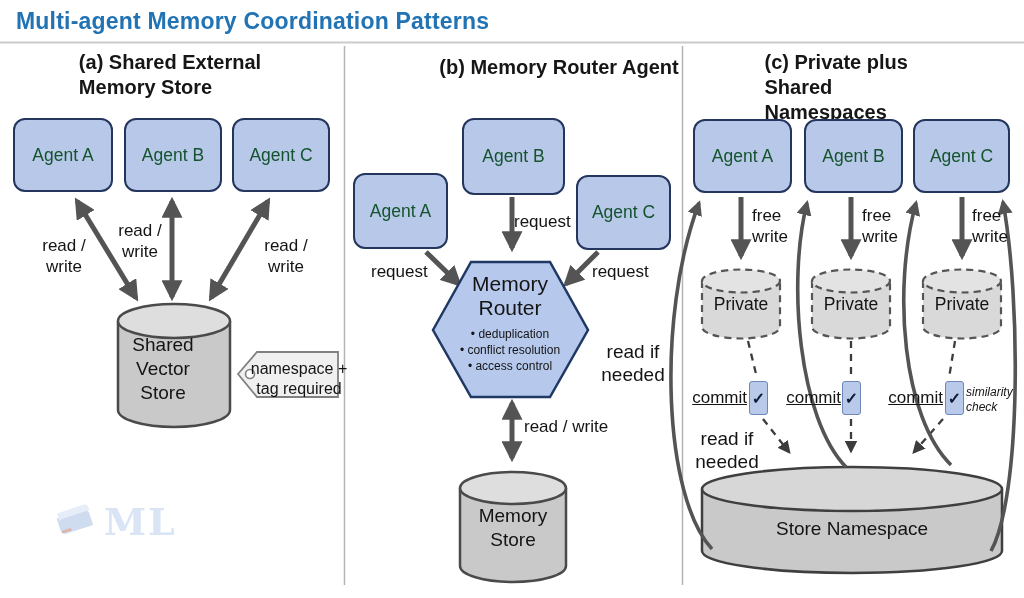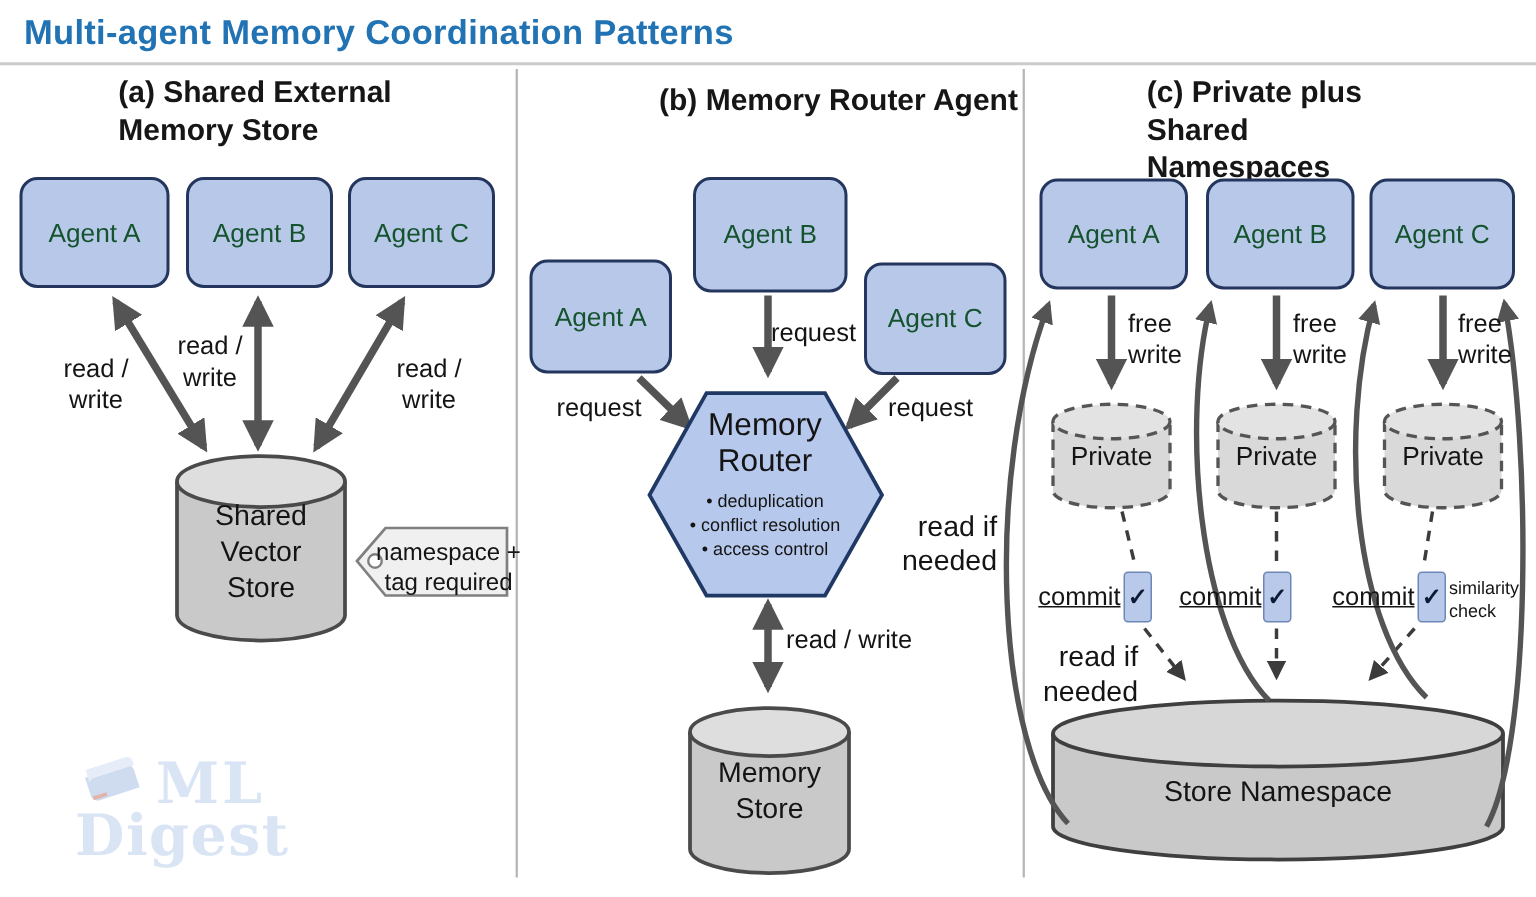--- a/index.html
+++ b/index.html
@@ -30,21 +30,21 @@
   .store-text{font-size:19px;line-height:1.26;}
   .tag-text{font-size:16px;line-height:1.25;}
   .small2{font-size:12px;line-height:1.28;text-align:left;}
   .commit{width:77px;text-align:right;text-decoration:underline;}
   .checkbox{
     position:absolute;width:19px;height:34px;background:#b9c9e9;
     border:1.5px solid #6f87b8;border-radius:3px;display:flex;
     align-items:center;justify-content:center;font-size:16px;font-weight:bold;
     color:#0c1b33;box-sizing:border-box;
   }
-  .rin{font-size:19px;text-align:right;}
+  .rin{font-size:19px;}
   svg.canvas{position:absolute;top:0;left:0;}
   .watermark{position:absolute;left:50px;top:494px;color:#d9e4f4;
     font-family:"DejaVu Serif","Liberation Serif",serif;font-weight:bold;}
   .wm-row{display:flex;align-items:flex-end;gap:6px;}
   .wm-top{font-size:38px;letter-spacing:2px;}
   .wm-bottom{font-size:38px;margin-top:-10px;letter-spacing:1px;}
 </style>
 </head>
 <body>
 
@@ -146,21 +146,21 @@
 <div class="agent" style="left:13px;top:118px;width:100px;height:74px;">Agent A</div>
 <div class="agent" style="left:124px;top:118px;width:98px;height:74px;">Agent B</div>
 <div class="agent" style="left:232px;top:118px;width:98px;height:74px;">Agent C</div>
 
 <div class="lbl ctr" style="left:64px;top:236px;">read /
 write</div>
 <div class="lbl ctr" style="left:140px;top:221px;">read /
 write</div>
 <div class="lbl ctr" style="left:286px;top:236px;">read /
 write</div>
-<div class="lbl ctr store-text" style="left:174px;top:333px;">Shared
+<div class="lbl ctr store-text" style="left:163px;top:333px;">Shared
 Vector
 Store</div>
 <div class="lbl ctr tag-text" style="left:299px;top:359px;">namespace +
 tag required</div>
 
 <div class="agent" style="left:353px;top:173px;width:95px;height:76px;">Agent A</div>
 <div class="agent" style="left:462px;top:118px;width:103px;height:77px;">Agent B</div>
 <div class="agent" style="left:576px;top:175px;width:95px;height:75px;">Agent C</div>
 
 <div class="lbl" style="left:371px;top:262px;">request</div>
@@ -191,35 +191,34 @@
 <div class="lbl ctr" style="left:962px;top:294px;font-size:17.5px;">Private</div>
 
 <div class="lbl commit" style="left:670px;top:388px;">commit</div>
 <div class="lbl commit" style="left:764px;top:388px;">commit</div>
 <div class="lbl commit" style="left:866px;top:388px;">commit</div>
 
 <div class="checkbox" style="left:749px;top:381px;">✓</div>
 <div class="checkbox" style="left:842px;top:381px;">✓</div>
 <div class="checkbox" style="left:945px;top:381px;">✓</div>
 
-<div class="lbl small2" style="left:966px;top:385px;">similarity
+<div class="lbl small2" style="left:966px;top:385px;font-style:italic;">similarity
 check</div>
 
 <div class="lbl ctr rin" style="left:633px;top:340px;">read if
 needed</div>
 <div class="lbl ctr rin" style="left:727px;top:427px;">read if
 needed</div>
 
 <div class="lbl ctr store-text" style="left:852px;top:517px;">Store Namespace</div>
 
 <div class="watermark">
   <div class="wm-row">
     <svg width="48" height="50" viewBox="0 0 50 52">
       <g transform="rotate(-18 25 26)">
         <path d="M8,20 h29 a5,5 0 0 1 5,5 v13 h-29 a5,5 0 0 1 -5,-5 z" fill="#cfdcf0"></path>
         <path d="M10,15 h29 a4,4 0 0 1 4,4 v3 h-30 a4,4 0 0 0 -3,2 z" fill="#e6edf8"></path>
         <rect x="9" y="34" width="10" height="2.6" fill="#e0b4ab"></rect>
       </g>
     </svg>
     <span class="wm-top">ML</span>
   </div>
-  <div class="wm-bottom">Digest</div>
 </div>
 
 </body></html>

